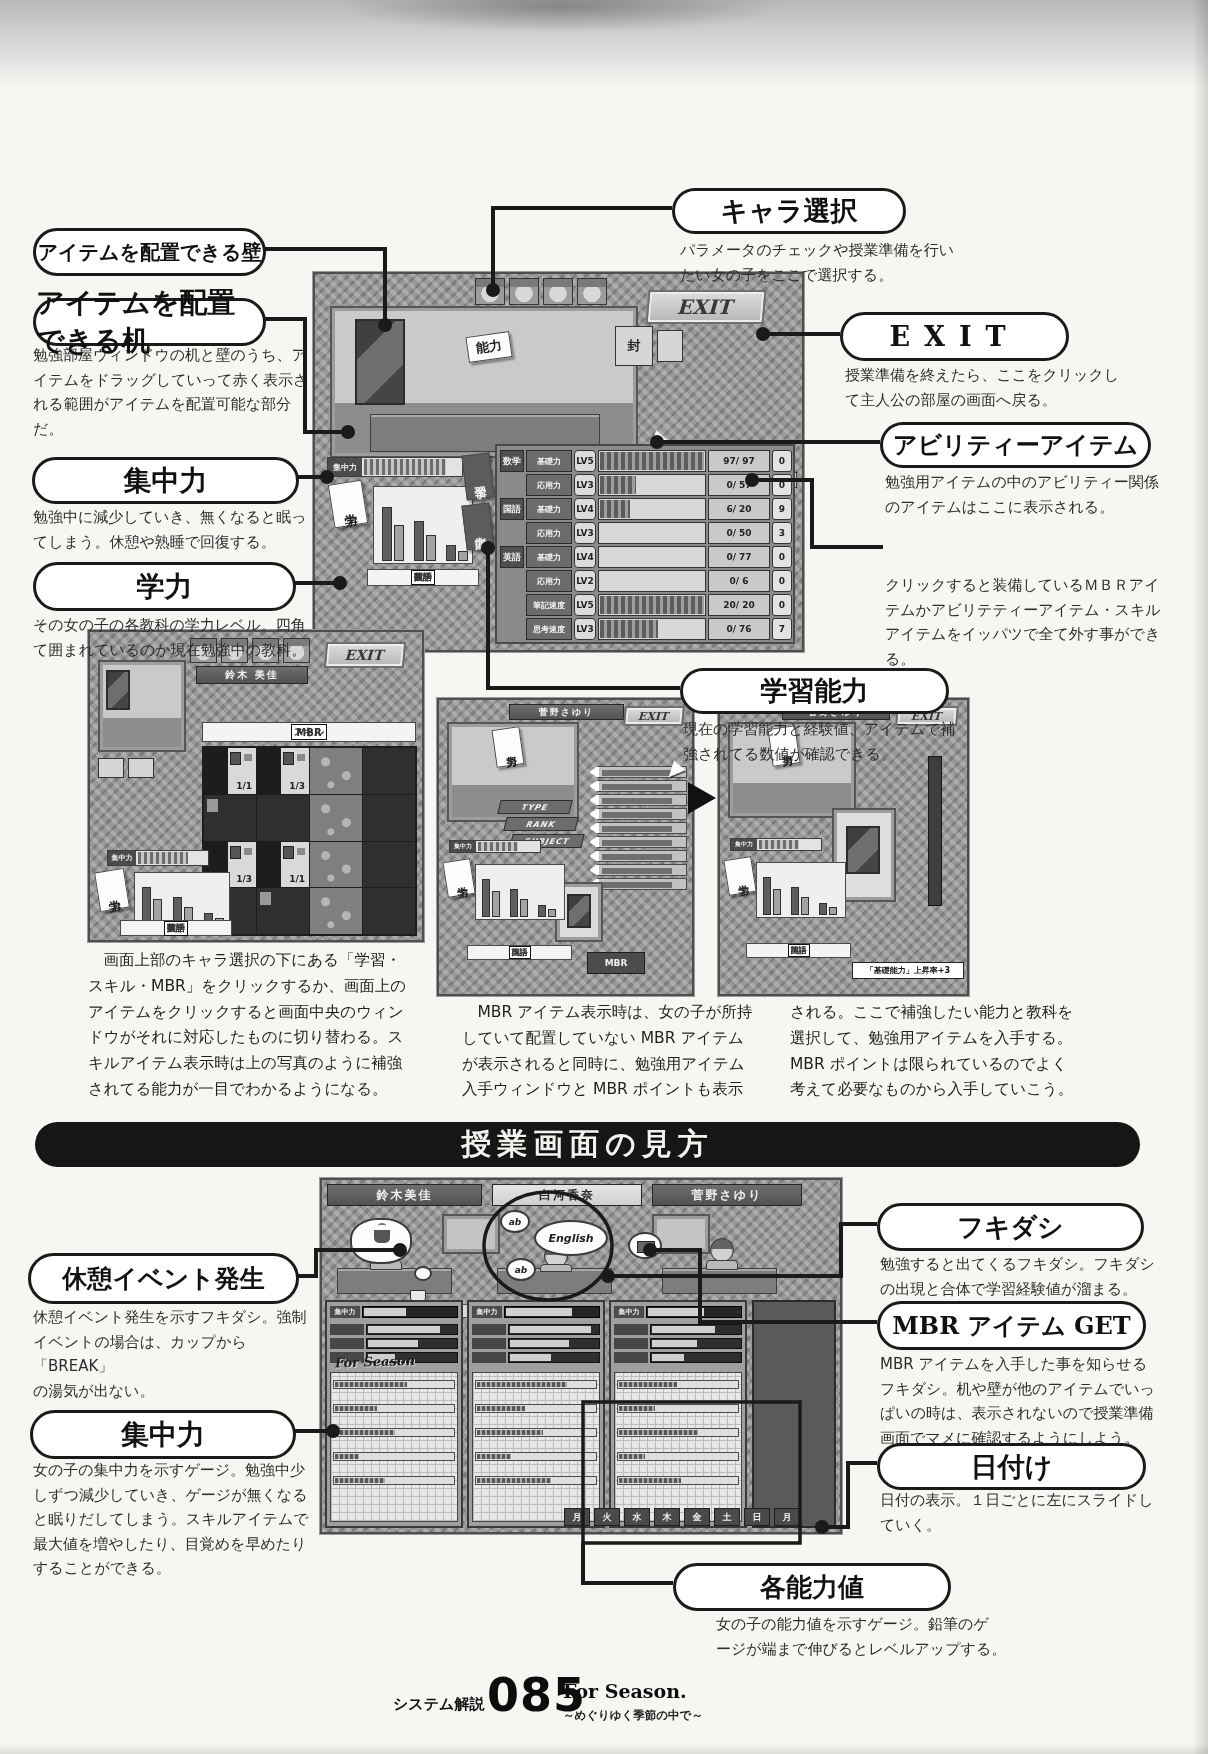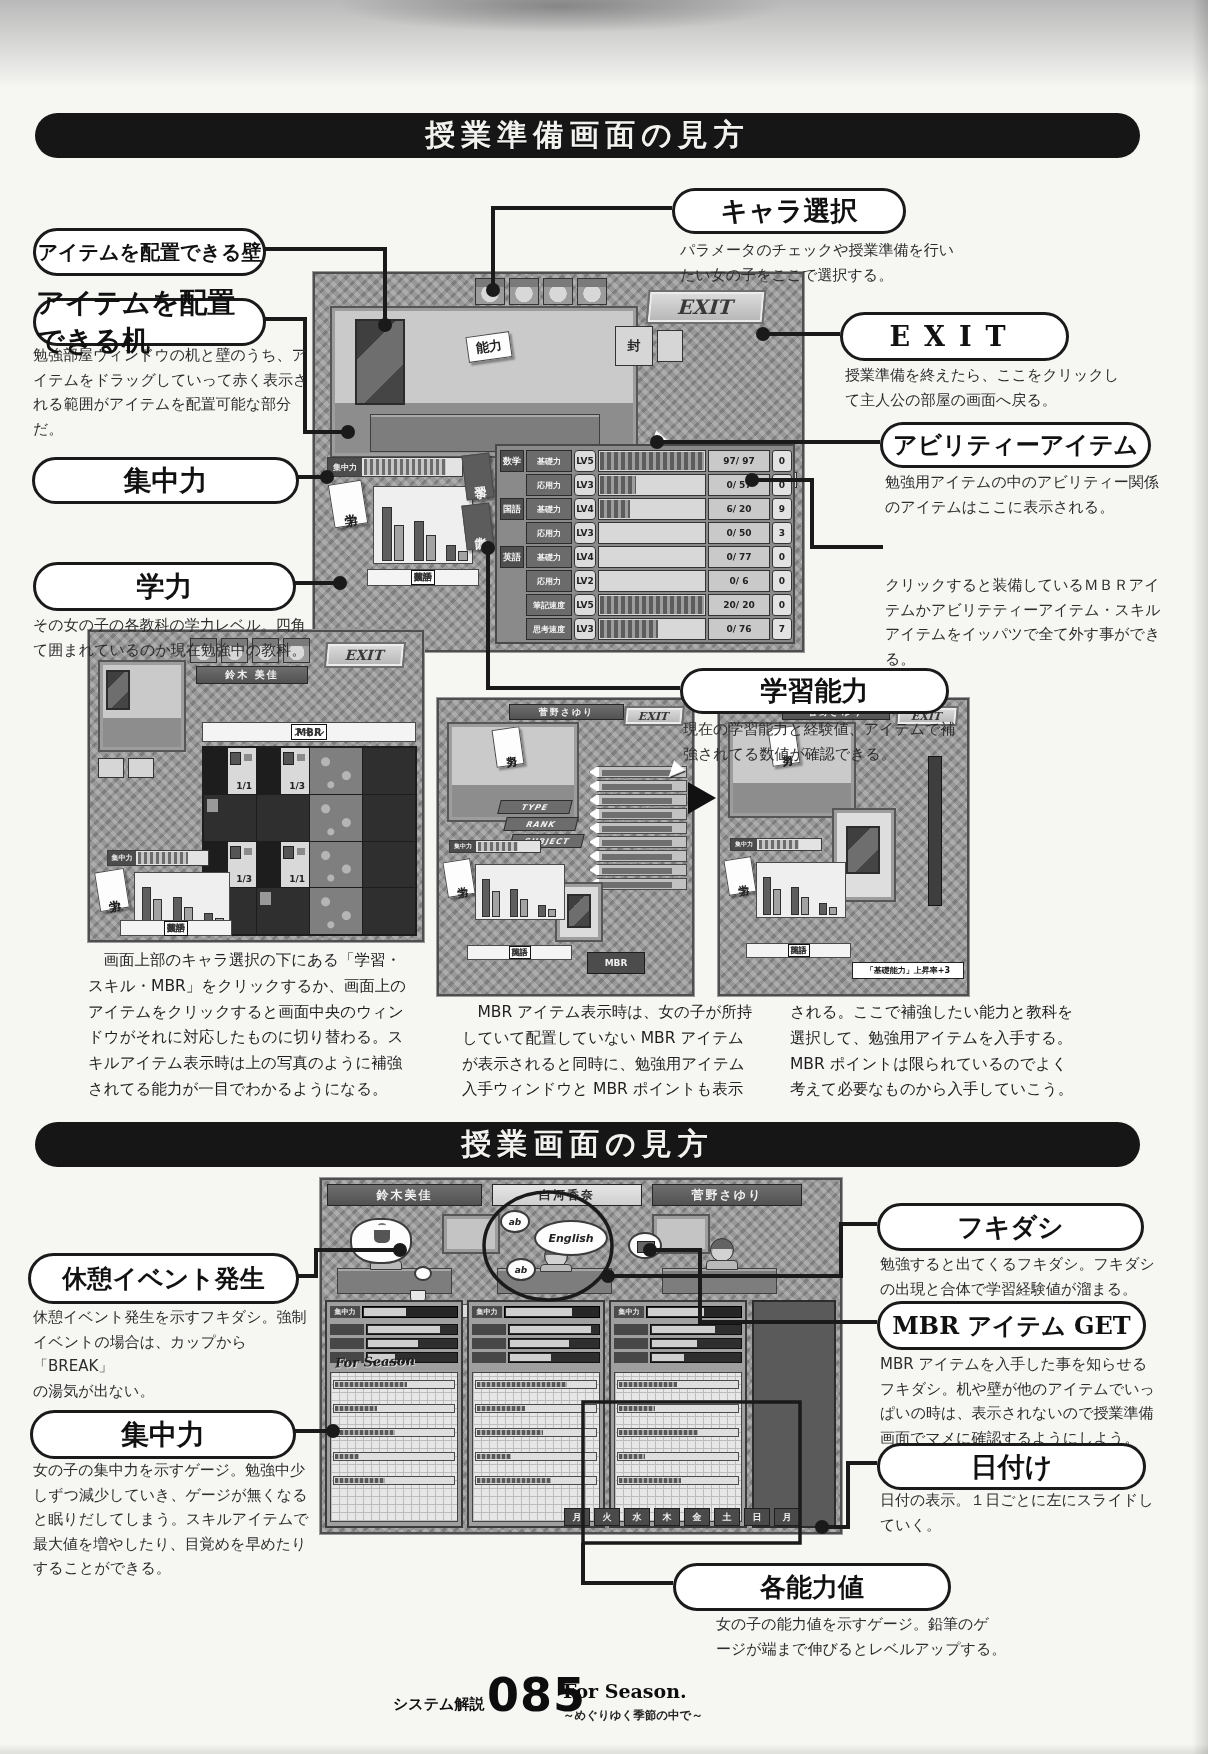--- a/index.html
+++ b/index.html
@@ -143,23 +143,20 @@
       <circle class="dot" cx="400" cy="1250" r="7"></circle>
     <polyline points="290,1431 333,1431"></polyline>
       <circle class="dot" cx="333" cy="1431" r="7"></circle>
     <polyline points="877,1463 848,1463 848,1527 824,1527"></polyline>
       <circle class="dot" cx="822" cy="1527" r="7"></circle>
     <polyline points="583,1543 583,1583 673,1583"></polyline>
     <ellipse class="ring" cx="548" cy="1246" rx="64" ry="54"></ellipse>
     <rect class="ring" x="583" y="1402" width="217" height="141"></rect>
   </svg>
 
-  <div class="banner" style="top:113px;">
-    <span>授業準備画面の見方</span>
-  </div>
 
   <div class="callout" style="left:33px;top:228px;width:227px;height:42px;font-size:20px;">
     <span>アイテムを配置できる壁</span>
     </div>
 
   <div class="callout" style="left:33px;top:298px;width:227px;height:42px;font-size:28px;">
     <span>アイテムを配置できる机</span>
     </div>
   <div class="desc" style="left:33px;top:343px;width:278px;">勉強部屋ウィンドウの机と壁のうち、ア
 イテムをドラッグしていって赤く表示さ
@@ -184,20 +181,22 @@
 のアイテムはここに表示される。</div>
 
   <div class="desc" style="left:885px;top:573px;width:285px;">クリックすると装備しているＭＢＲアイ
 テムかアビリテティーアイテム・スキル
 アイテムをイッパツで全て外す事ができ
 る。</div>
 
   <div class="callout" style="left:32px;top:457px;width:261px;height:41px;font-size:28px;">
     <span>集中力</span>
     </div>
+  <div class="desc" style="left:33px;top:505px;width:290px;">勉強中に減少していき、無くなると眠っ
+てしまう。休憩や熟睡で回復する。</div>
 
   <div class="callout" style="left:33px;top:562px;width:257px;height:43px;font-size:28px;">
     <span>学力</span>
     </div>
   <div class="desc" style="left:33px;top:613px;width:290px;">その女の子の各教科の学力レベル。四角
 て囲まれているのか現在勉強中の教科。</div>
 
   <div class="callout" style="left:680px;top:668px;width:263px;height:40px;font-size:27px;">
     <span>学習能力</span>
     </div>

